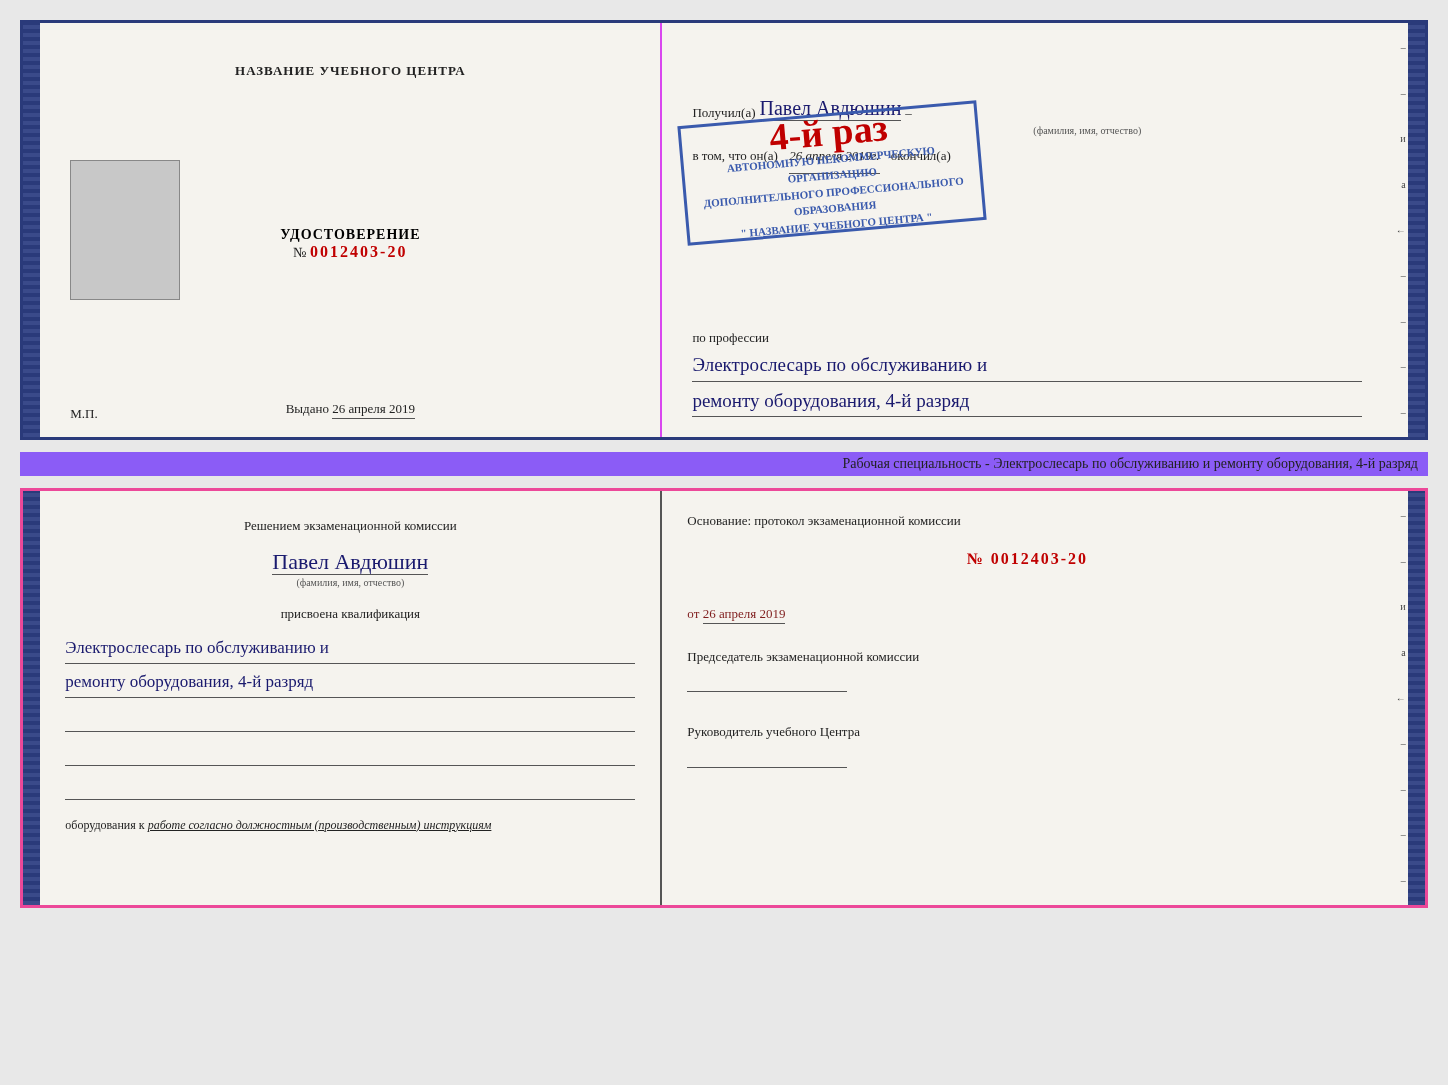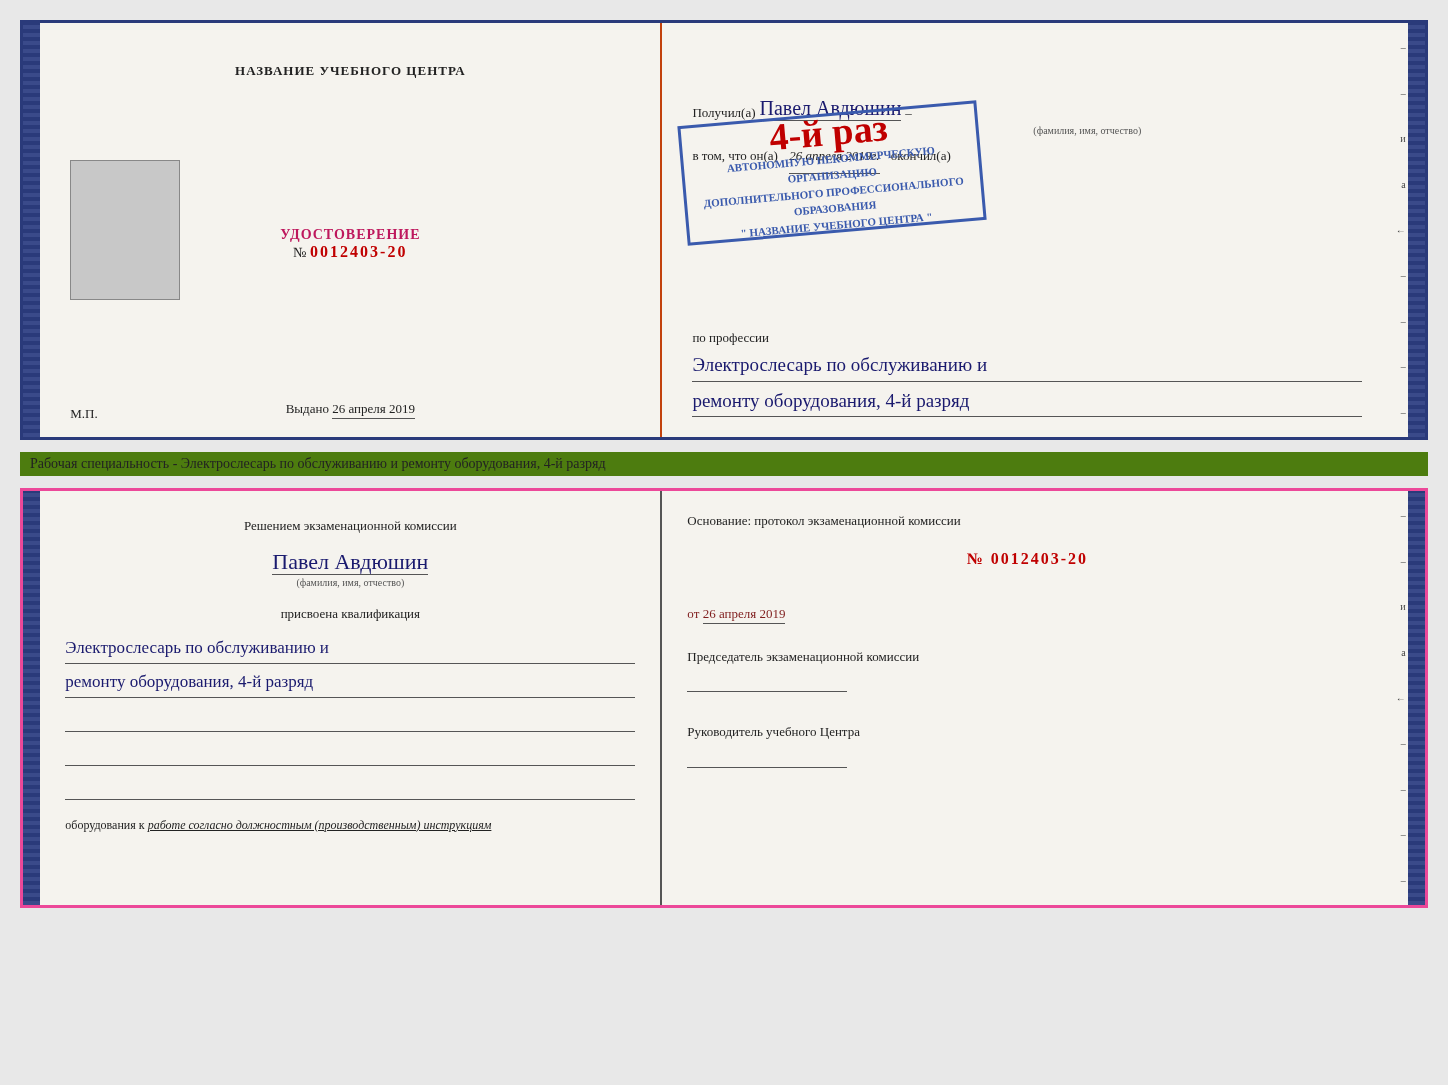--- a/index.html
+++ b/index.html
@@ -30,21 +30,21 @@
       width: 18px;
       background: repeating-linear-gradient(
         0deg,
         #3a4a8a 0px, #3a4a8a 4px,
         #2a3a7a 4px, #2a3a7a 8px
       );
     }
 
     .doc-left {
       width: 46%;
-      border-right: 2px solid #c2410c;
+      border-right: 2px solid #d946ef;
       padding: 30px 30px 20px 30px;
       display: flex;
       flex-direction: column;
       align-items: center;
       justify-content: space-between;
       position: relative;
     }
 
     .doc-right {
       width: 54%;
@@ -79,21 +79,21 @@
     .cert-number-block {
       text-align: center;
       margin-top: 10px;
     }
 
     .cert-title {
       font-size: 14px;
       font-weight: bold;
       letter-spacing: 1px;
       text-transform: uppercase;
-      color: #be185d;
+      color: #000000;
     }
 
     .cert-number {
       font-size: 16px;
       font-weight: bold;
       color: #c00000;
       letter-spacing: 2px;
     }
 
     .cert-issued {
@@ -199,21 +199,22 @@
       display: block;
       margin-top: 4px;
       line-height: 1.6;
     }
 
     
     .middle-text {
       font-size: 14px;
       color: #222;
       padding: 4px 10px;
-      background: #4d7c0f;
+      background: #8b5cf6;
+      text-align: right;
     }
 
     
     .document-bottom {
       display: flex;
       border: 3px solid #ec4899;
       background: #f5f3ee;
       position: relative;
       min-height: 420px;
     }

